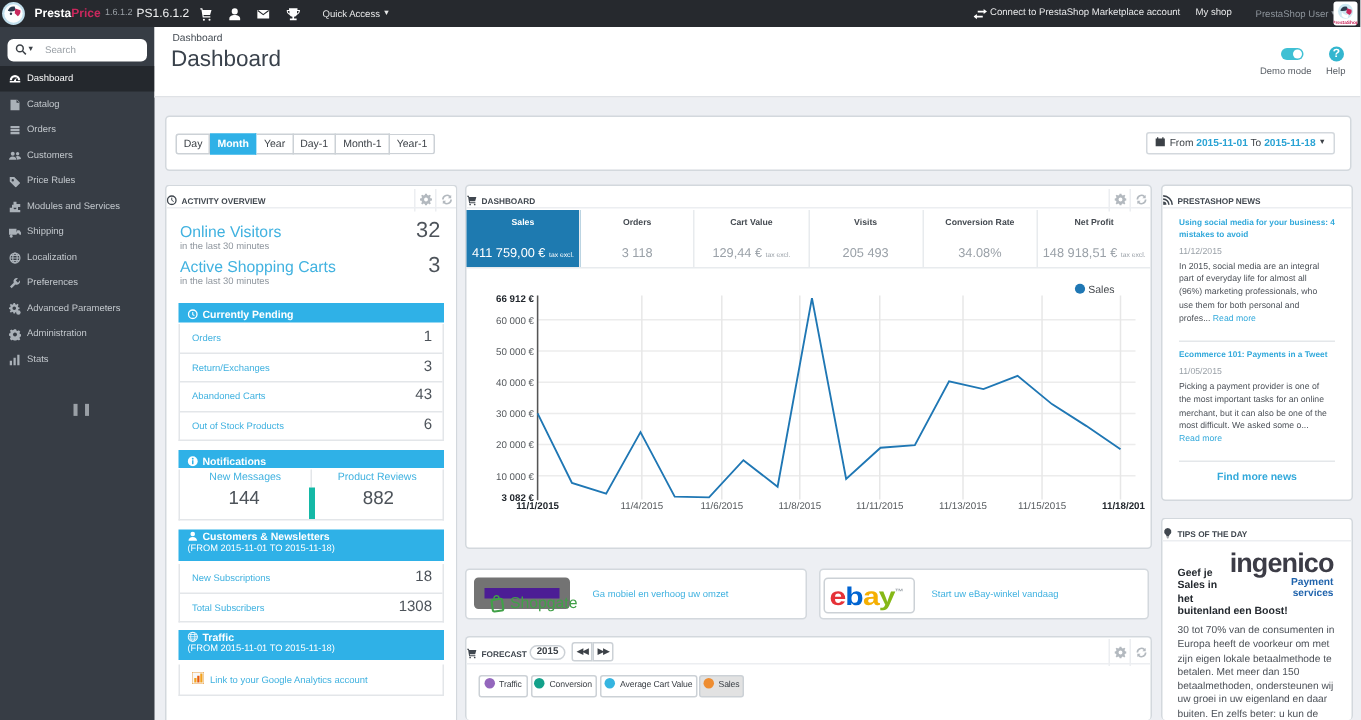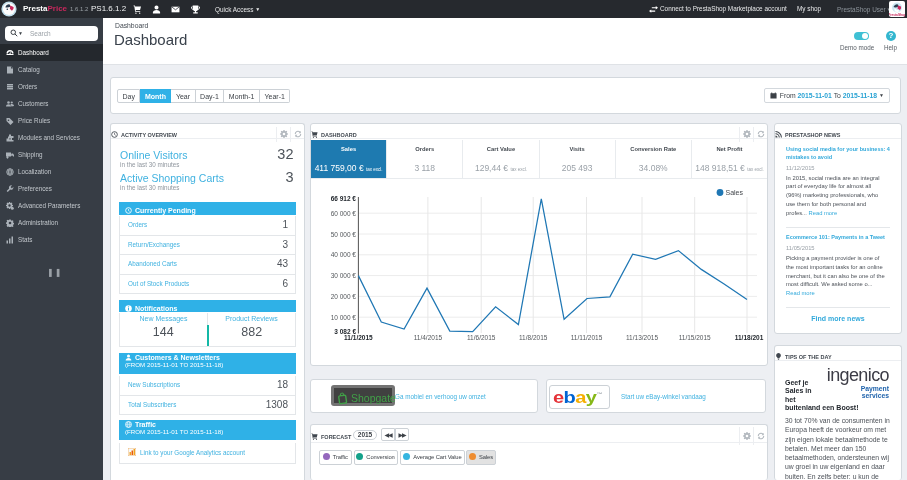--- a/index.html
+++ b/index.html
@@ -239,21 +239,21 @@
           <circle cx="8" cy="8" r="7.5" fill="#fff"></circle>
           <rect x="6.9" y="6.5" width="2.2" height="6" fill="#2fb1e7"></rect>
           <circle cx="8" cy="4" r="1.4" fill="#2fb1e7"></circle>
         </svg>Notifications</span></div>
   <div class="ltable" style="margin-top:1px">
     <div style="display:flex;font-size:7px;color:#41b2e0;text-align:center;line-height:12px;height:12px">
         <div style="flex:1;border-right:1px solid #e3e6e9">New Messages</div>
         <div style="flex:1">Product Reviews</div>
       </div>
     <div style="display:flex;font-size:12.5px;color:#4d535a;text-align:center;height:21px">
-        <div style="flex:1;border-right:2px solid #14b8a6">144</div>
+        <div style="flex:1;border-right:4px solid #14b8a6">144</div>
         <div style="flex:1">882</div>
       </div>
   </div>
   <div class="bluebar" style="height:20.5px;margin-top:6px;padding-top:1px">
       <div class="t1"><svg width="7" height="7" viewBox="0 0 16 16" style="vertical-align:-1px;margin-right:3px">
           <circle cx="8" cy="4.5" r="3.5" fill="#fff"></circle>
           <path d="M1.5 15c0-3.5 2.9-5.8 6.5-5.8s6.5 2.3 6.5 5.8z" fill="#fff"></path>
         </svg>Customers &amp; Newsletters</div>
       <div class="t2">(FROM 2015-11-01 TO 2015-11-18)</div>
     </div>
@@ -353,21 +353,21 @@
       <text x="275.5" y="156.5">11/11/2015</text>
       <text x="331" y="156.5">11/13/2015</text>
       <text x="383.7" y="156.5">11/15/2015</text>
       <text x="438" y="156.5" font-weight="bold" fill="#23282e">11/18/201</text>
     </g>
     <circle cx="409" cy="9.5" r="3.4" fill="#1f77b4"></circle>
     <text x="414.5" y="12" font-size="7" fill="#44484d">Sales</text>
   </svg>
 </div>
 <div class="panel" id="card1" style="left:310px;top:379px;width:228px;height:34px">
-  <div class="abs" style="left:20px;top:5px;width:64px;height:21px;border:3px solid #737373;border-radius:3px;background:#404040">
+  <div class="abs" style="left:5px;top:5px;width:64px;height:21px;border:7px solid #737373;border-radius:3px;background:#4c1d95">
     <svg width="11" height="13" viewBox="0 0 20 24" style="position:absolute;left:3px;top:3.5px">
         <g transform="rotate(-8 10 12)">
           <rect x="3.5" y="6.5" width="13" height="14.5" rx="2" fill="none" stroke="#41a048" stroke-width="2.6"></rect>
           <path d="M7 7V5a3 3 0 0 1 6 0v2" fill="none" stroke="#41a048" stroke-width="1.8"></path>
         </g>
       </svg>
     <span style="position:absolute;left:17px;top:3.5px;font-size:10.5px;color:#41a048">Shopgate</span>
   </div>
   <div class="abs" style="left:84px;top:13px;font-size:6.3px;color:#41b2e0">Ga mobiel en verhoog uw omzet</div>
 </div>
@@ -410,19 +410,19 @@
   <div class="ndate">11/05/2015</div>
   <div class="nbody">Picking a payment provider is one of<br>the most important tasks for an online<br>merchant, but it can also be one of the<br>most difficult. We asked some o...<br><a>Read more</a></div>
   <div class="nhr" style="margin-top:9px;margin-bottom:0"></div>
   <div style="text-align:center;font-size:7px;font-weight:bold;color:#32a9db;margin-top:7px">Find more news</div>
 </div>
 <div class="panel" id="panel-tips" style="left:774px;top:345px;width:128px;height:135px;border-bottom:none">
   <div class="phead"><svg class="hicon" width="7" height="7" viewBox="0 0 16 16">
         <path fill="#40474f" d="M8 0a5.5 5.5 0 0 1 3 10.1c-.5.4-1 1.2-1 1.9H6c0-.7-.5-1.5-1-1.9A5.5 5.5 0 0 1 8 0zM6 13h4v1.2H6zm1 2h2v1H7z"></path>
       </svg><span class="ptxt" style="margin-left:0">TIPS OF THE DAY</span></div>
   <div style="position:absolute;left:36px;top:21px;width:78px;text-align:right">
-    <div style="font-size:18px;font-weight:normal;color:#3c3c46;letter-spacing:-0.6px;line-height:16px">ingenico</div>
+    <div style="font-size:18px;font-weight:bold;color:#3c3c46;letter-spacing:-0.6px;line-height:16px">ingenico</div>
     <div style="font-size:6.8px;font-weight:bold;color:#1f63ac;line-height:7px;margin-top:2px">Payment<br>services</div>
   </div>
   <div style="position:absolute;left:10px;top:33px;font-size:7px;font-weight:bold;color:#23282e;line-height:8.4px">Geef je<br>Sales in<br>het</div>
   <div style="position:absolute;left:10px;top:58px;font-size:7px;font-weight:bold;color:#23282e">buitenland een Boost!</div>
   <div style="position:absolute;left:10px;top:70px;width:110px;font-size:6.8px;color:#4c5158;line-height:9.3px">30 tot 70% van de consumenten in Europa heeft de voorkeur om met zijn eigen lokale betaalmethode te betalen. Met meer dan 150 betaalmethoden, ondersteunen wij uw groei in uw eigenland en daar buiten. En zelfs beter: u kun de belangrijke betaalmethoden activeren met een</div>
 </div>
 
 </body></html>

